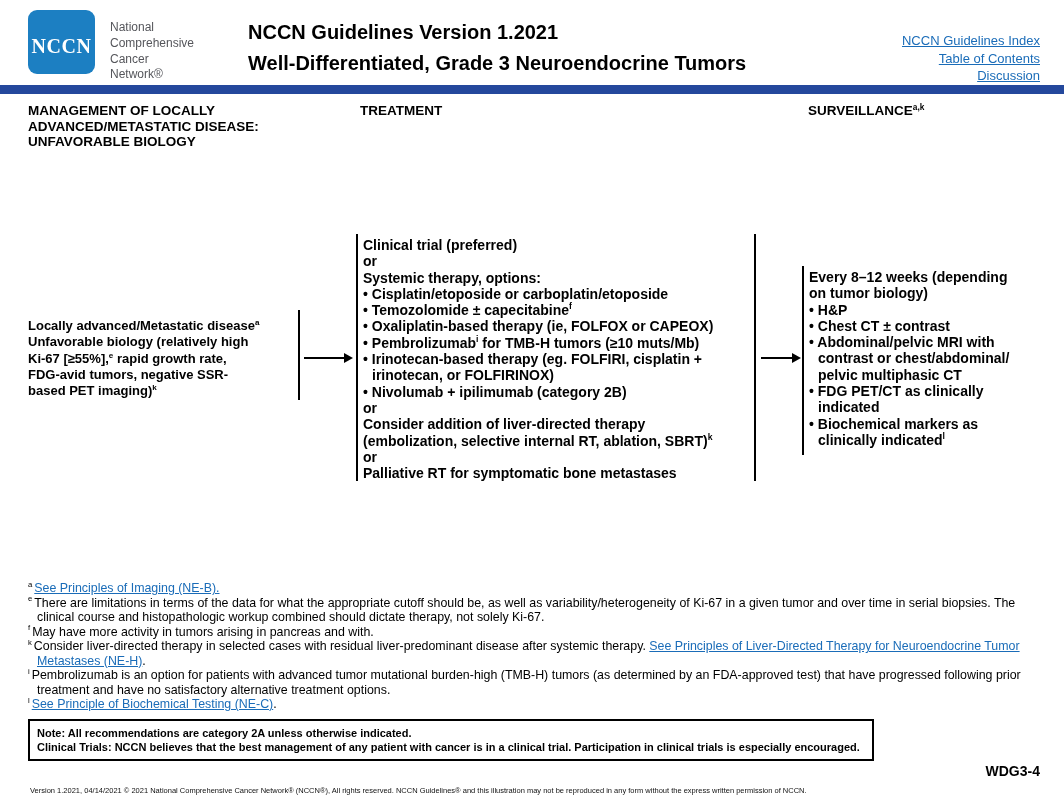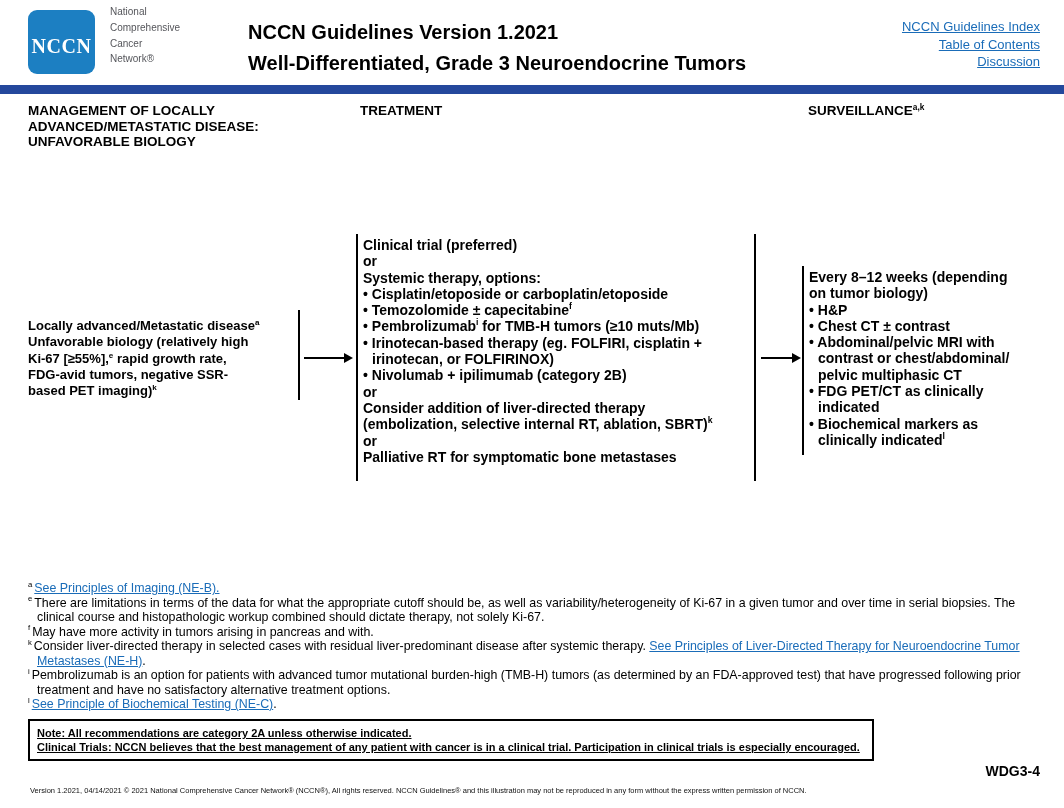--- a/index.html
+++ b/index.html
@@ -5,23 +5,23 @@
   html,body{margin:0;padding:0;background:#fff;}
   .page{position:relative;width:1064px;height:808px;background:#fff;overflow:hidden;
         font-family:"Liberation Sans",sans-serif;color:#000;}
   .abs{position:absolute;}
 
   
   .logo{left:28px;top:10px;width:67px;height:64px;border-radius:9px;
         background:var(--logo_blue,#1c7fc2);display:flex;justify-content:center;align-items:flex-end;}
   .logo-text{font-family:"Liberation Serif",serif;font-weight:bold;font-size:20px;color:#fff;
              padding-bottom:16px;letter-spacing:.5px;}
-  .org{left:110px;top:4px;font-size:10px;line-height:15.8px;color:var(--org_gray,#55565b);}
+  .org{left:110px;top:20px;font-size:12px;line-height:15.8px;color:var(--org_gray,#55565b);}
   .titles{left:248px;top:17px;font-weight:bold;font-size:20px;line-height:31px;white-space:nowrap;}
-  .nav-links{right:24px;top:18px;text-align:right;font-size:13px;line-height:17.5px;}
+  .nav-links{right:24px;top:32px;text-align:right;font-size:13px;line-height:17.5px;}
   .hlink{display:block;}
   .link{color:var(--link_blue,#1a6cb8);text-decoration:underline;cursor:pointer;}
   .bluebar{left:0;top:85px;width:1064px;height:9px;background:var(--bar_blue,#24489c);}
 
   
   .colhead{font-weight:bold;font-size:13.5px;line-height:15.5px;white-space:nowrap;}
 
   
   .flow{font-weight:bold;font-size:14px;line-height:16.3px;white-space:nowrap;}
   .flow-small{font-size:13px;}
@@ -91,20 +91,21 @@
   <div class="vline" style="left:298px;top:310px;height:90px;"></div>
   <div class="arrow" style="left:304px;top:357px;width:41px;"></div>
 
   <div class="vline" style="left:356px;top:234px;height:247px;"></div>
   <div class="abs flow" style="left:363px;top:237px;">
       <div class="ln"><span>Clinical trial (preferred)</span></div>
       <div class="ln"><span>or</span></div>
       <div class="ln"><span>Systemic therapy, options:</span></div>
       <div class="ln"><span>• Cisplatin/etoposide or carboplatin/etoposide</span></div>
       <div class="ln"><span>• Temozolomide ± capecitabine</span><sup>f</sup></div>
+      <div class="ln"><span>• Oxaliplatin-based therapy (ie, FOLFOX or CAPEOX)</span></div>
       <div class="ln"><span>• Pembrolizumab</span><sup>i</sup><span> for TMB-H tumors (≥10 muts/Mb)</span></div>
       <div class="ln"><span>• Irinotecan-based therapy (eg. FOLFIRI, cisplatin +</span></div>
       <div class="ln ind"><span>irinotecan, or FOLFIRINOX)</span></div>
       <div class="ln"><span>• Nivolumab + ipilimumab (category 2B)</span></div>
       <div class="ln"><span>or</span></div>
       <div class="ln"><span>Consider addition of liver-directed therapy</span></div>
       <div class="ln"><span>(embolization, selective internal RT, ablation, SBRT)</span><sup>k</sup></div>
       <div class="ln"><span>or</span></div>
       <div class="ln"><span>Palliative RT for symptomatic bone metastases</span></div>
     </div>
@@ -128,21 +129,21 @@
 
   <div class="abs footnotes" style="left:28px;top:581px;width:1008px;">
     <div class="fn"><sup class="fm">a</sup><span><span class="link">See Principles of Imaging (NE-B).</span></span></div>
     <div class="fn"><sup class="fm">e</sup><span><span>There are limitations in terms of the data for what the appropriate cutoff should be, as well as variability/heterogeneity of Ki-67 in a given tumor and over time in serial biopsies. The clinical course and histopathologic workup combined should dictate therapy, not solely Ki-67.</span></span></div>
     <div class="fn"><sup class="fm">f</sup><span><span>May have more activity in tumors arising in pancreas and with.</span></span></div>
     <div class="fn"><sup class="fm">k</sup><span><span>Consider liver-directed therapy in selected cases with residual liver-predominant disease after systemic therapy. </span><span class="link">See Principles of Liver-Directed Therapy for Neuroendocrine Tumor Metastases (NE-H)</span><span>.</span></span></div>
     <div class="fn"><sup class="fm">i</sup><span><span>Pembrolizumab is an option for patients with advanced tumor mutational burden-high (TMB-H) tumors (as determined by an FDA-approved test) that have progressed following prior treatment and have no satisfactory alternative treatment options.</span></span></div>
     <div class="fn"><sup class="fm">l</sup><span><span class="link">See Principle of Biochemical Testing (NE-C)</span><span>.</span></span></div>
   </div>
 
-  <div class="abs notebox" style="left:28px;top:719px;width:846px;text-decoration:underline;">
+  <div class="abs notebox" style="left:28px;top:719px;width:846px;">
     <div>Note: All recommendations are category 2A unless otherwise indicated.</div>
     <div>Clinical Trials: NCCN believes that the best management of any patient with cancer is in a clinical trial. Participation in clinical trials is especially encouraged.</div>
   </div>
 
   <div class="abs pagecode">WDG3-4</div>
   <div class="abs copyright">Version 1.2021, 04/14/2021 © 2021 National Comprehensive Cancer Network® (NCCN®), All rights reserved. NCCN Guidelines® and this illustration may not be reproduced in any form without the express written permission of NCCN.</div>
 
 </div>
 
 </body></html>

